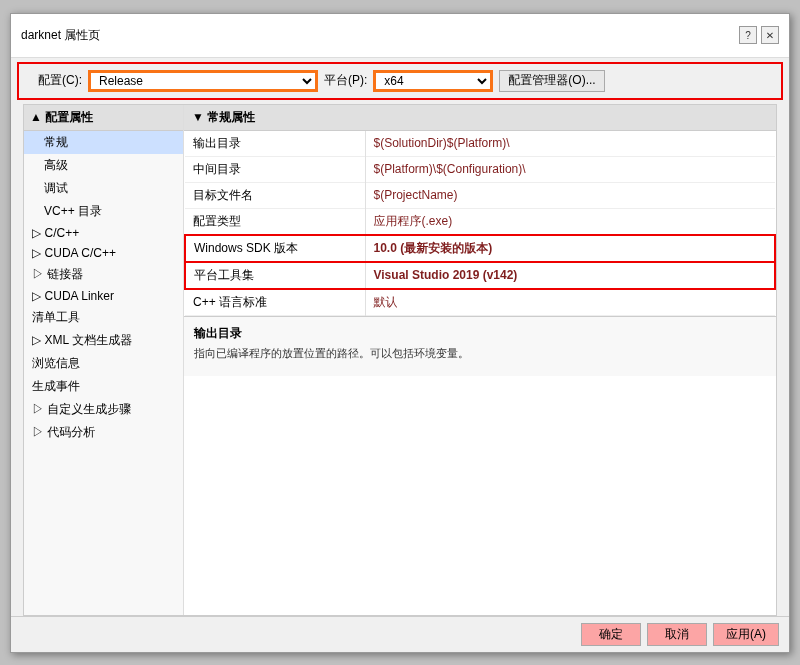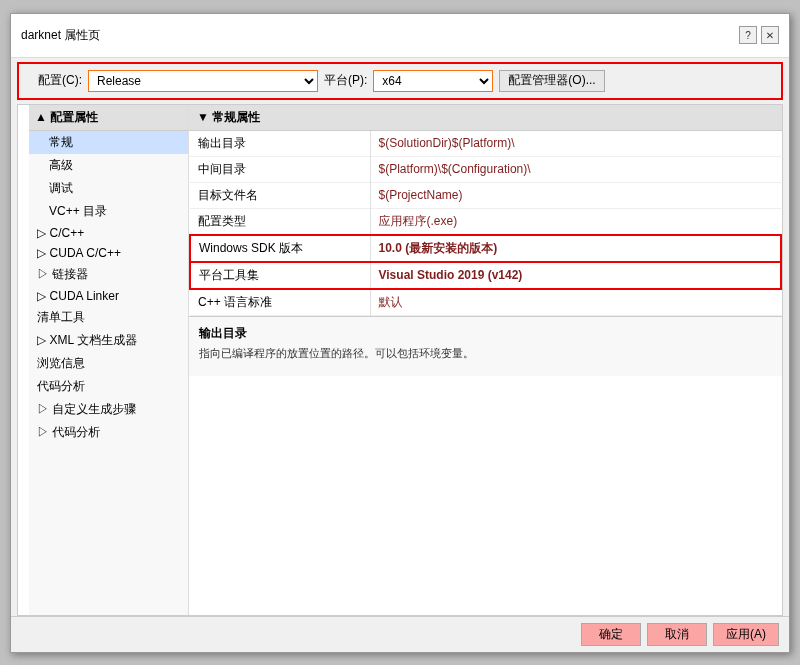--- a/index.html
+++ b/index.html
@@ -60,21 +60,21 @@
       border: 2px solid #e00;
       margin: 4px 6px;
     }
     .toolbar-label {
       font-size: 12px;
       color: #000;
       white-space: nowrap;
     }
     .toolbar-select {
       height: 22px;
-      border: 1px solid #f97316;
+      border: 3px solid #f97316;
       background: #fff;
       font-size: 12px;
       padding: 0 4px;
       cursor: pointer;
     }
     .config-select {
       width: 230px;
     }
     .platform-select {
       width: 120px;
@@ -85,24 +85,23 @@
       background: #e8e8e8;
       font-size: 12px;
       padding: 0 8px;
       cursor: pointer;
       white-space: nowrap;
     }
     .main-area {
       display: flex;
       flex: 1;
       overflow: hidden;
-      margin: 0 6px;
+      margin: 0 12px;
       border: 1px solid #ccc;
       background: #fff;
-      padding-left: 11px;
     }
     .left-panel {
       width: 160px;
       border-right: 1px solid #ddd;
       background: #f8f8f8;
       overflow-y: auto;
       flex-shrink: 0;
     }
     .left-panel-header {
       background: #e0e0e0;
@@ -233,21 +232,21 @@
           <div class="tree-item child">高级</div>
           <div class="tree-item child">调试</div>
           <div class="tree-item child">VC++ 目录</div>
           <div class="tree-item">▷ C/C++</div>
           <div class="tree-item">▷ CUDA C/C++</div>
           <div class="tree-item">▷ 链接器</div>
           <div class="tree-item">▷ CUDA Linker</div>
           <div class="tree-item">清单工具</div>
           <div class="tree-item">▷ XML 文档生成器</div>
           <div class="tree-item">浏览信息</div>
-          <div class="tree-item">代码分析</div>
+          <div class="tree-item">生成事件</div>
           <div class="tree-item">▷ 自定义生成步骤</div>
           <div class="tree-item">▷ 代码分析</div>
         </div>
     </div>
 
     <div class="right-panel">
       <div class="right-panel-header">
         <span>▼ 常规属性</span>
       </div>
       <table class="prop-table">

